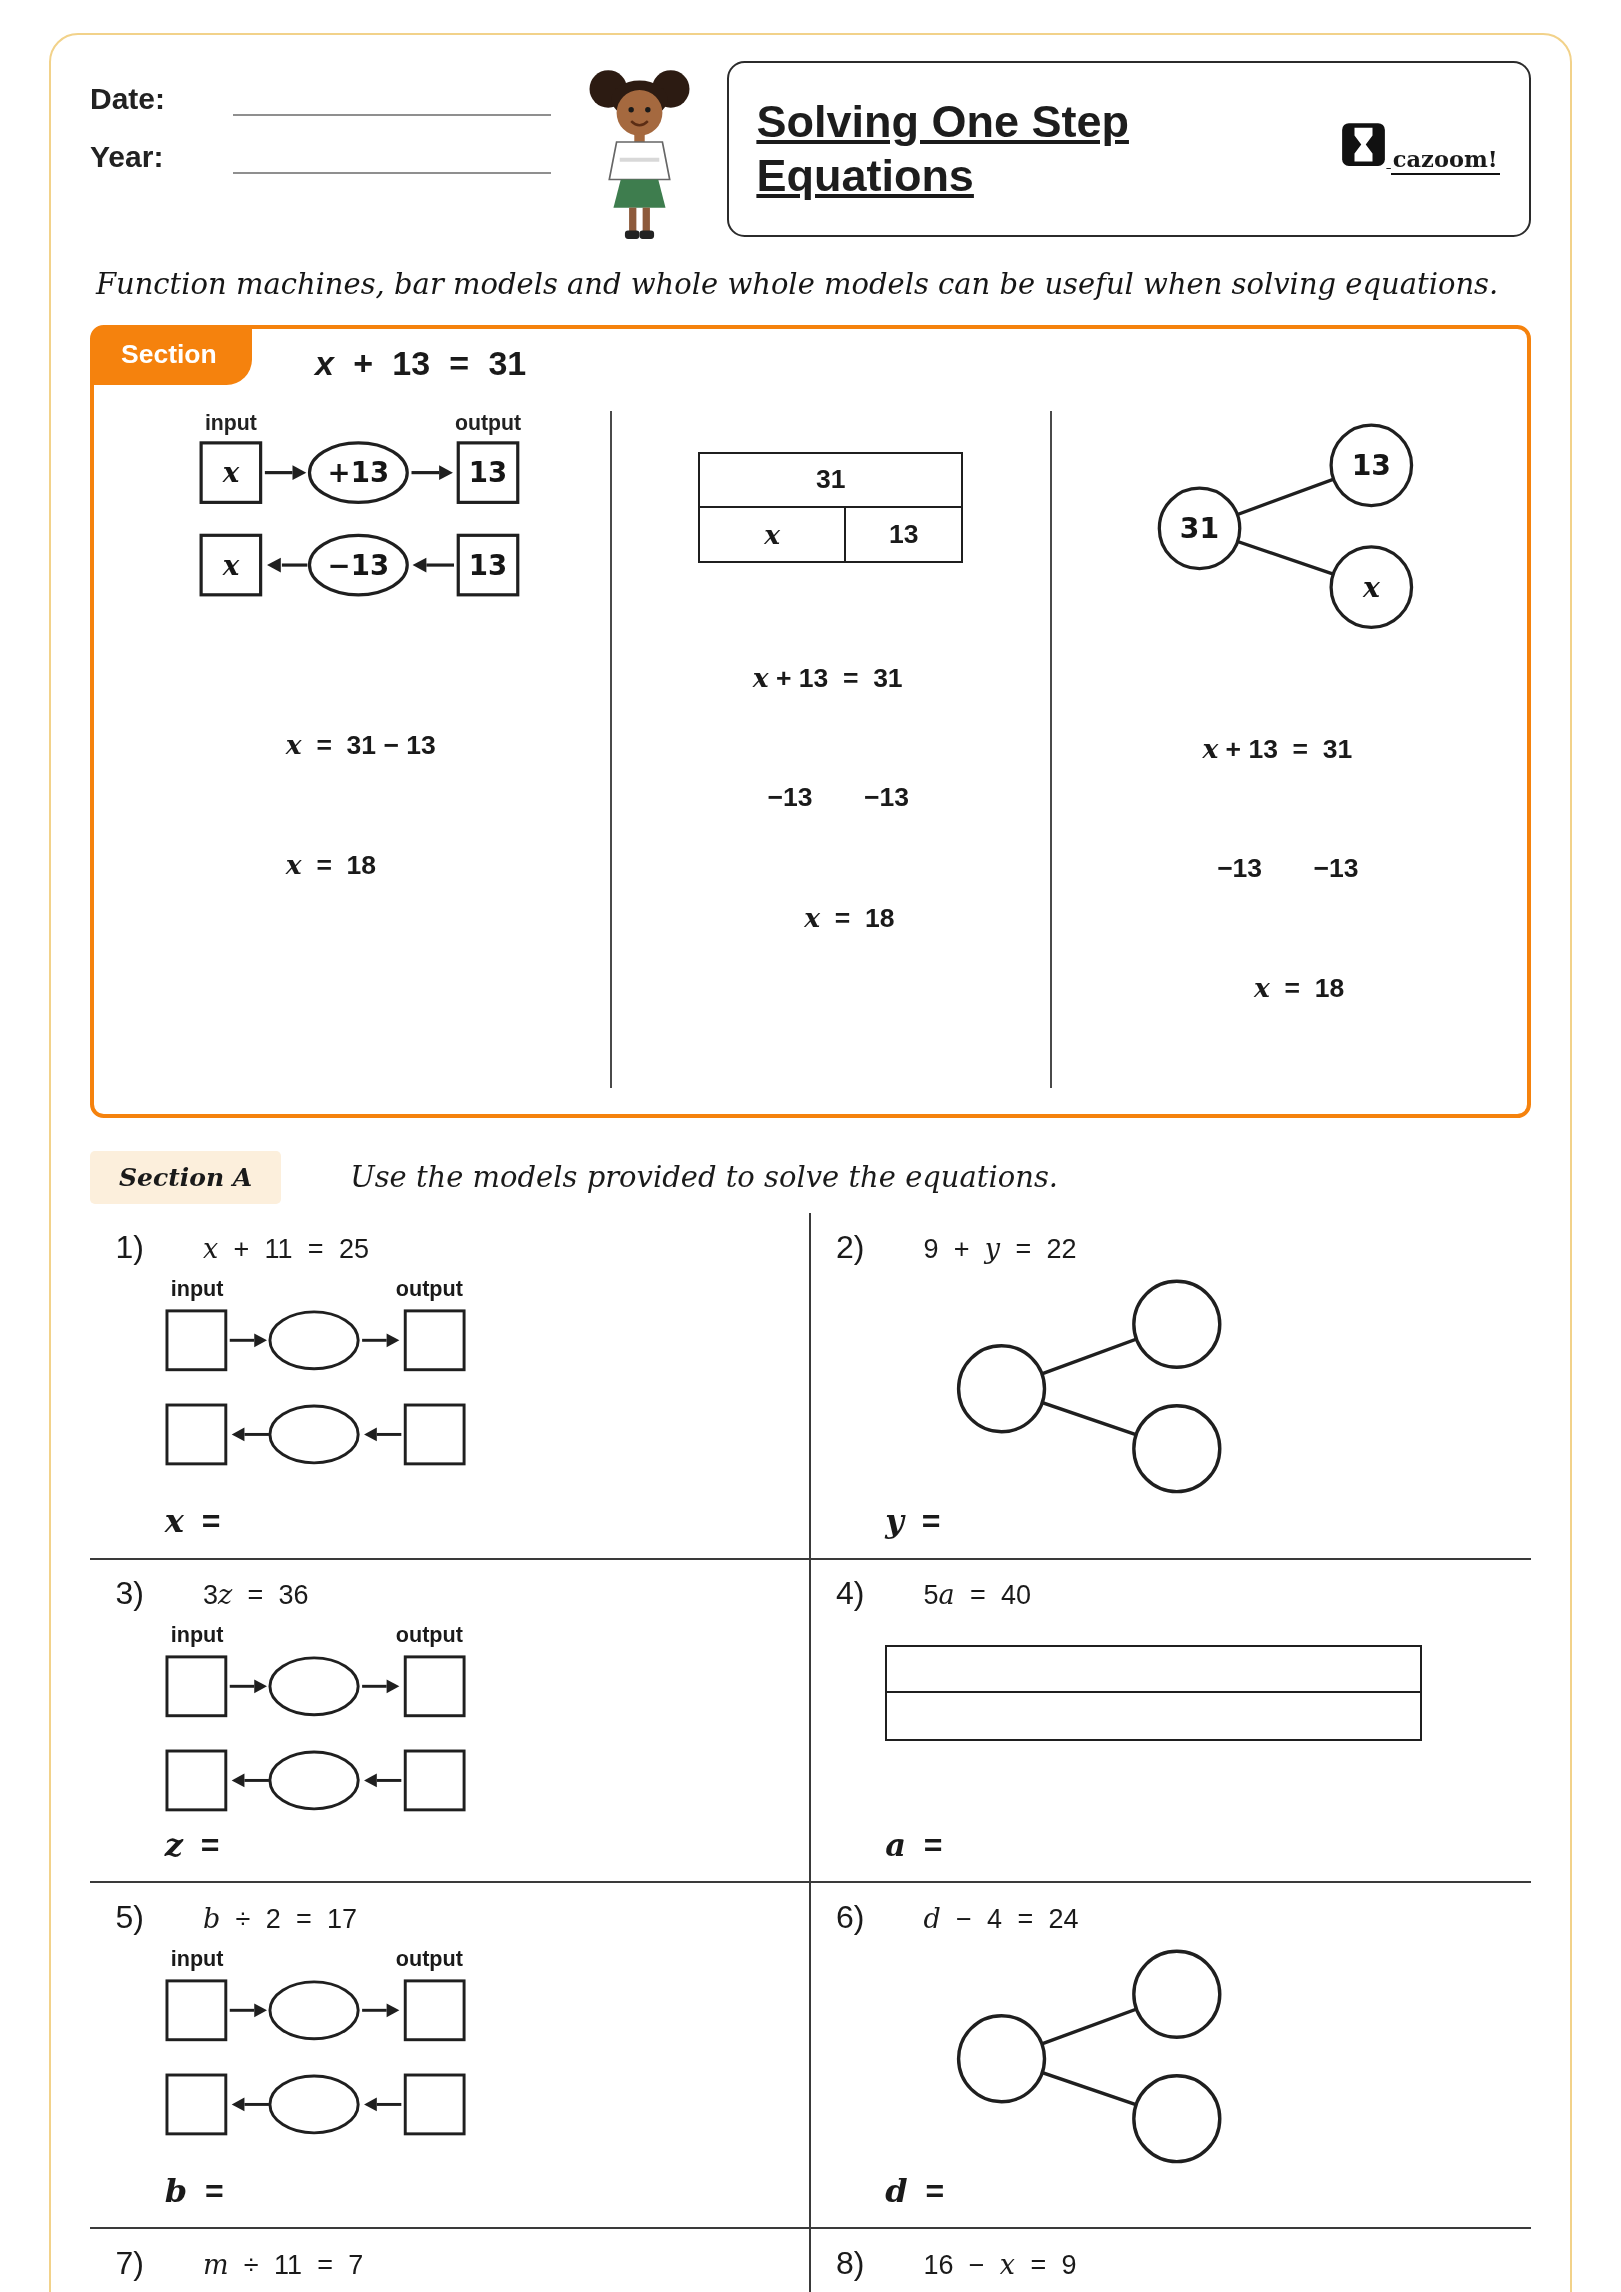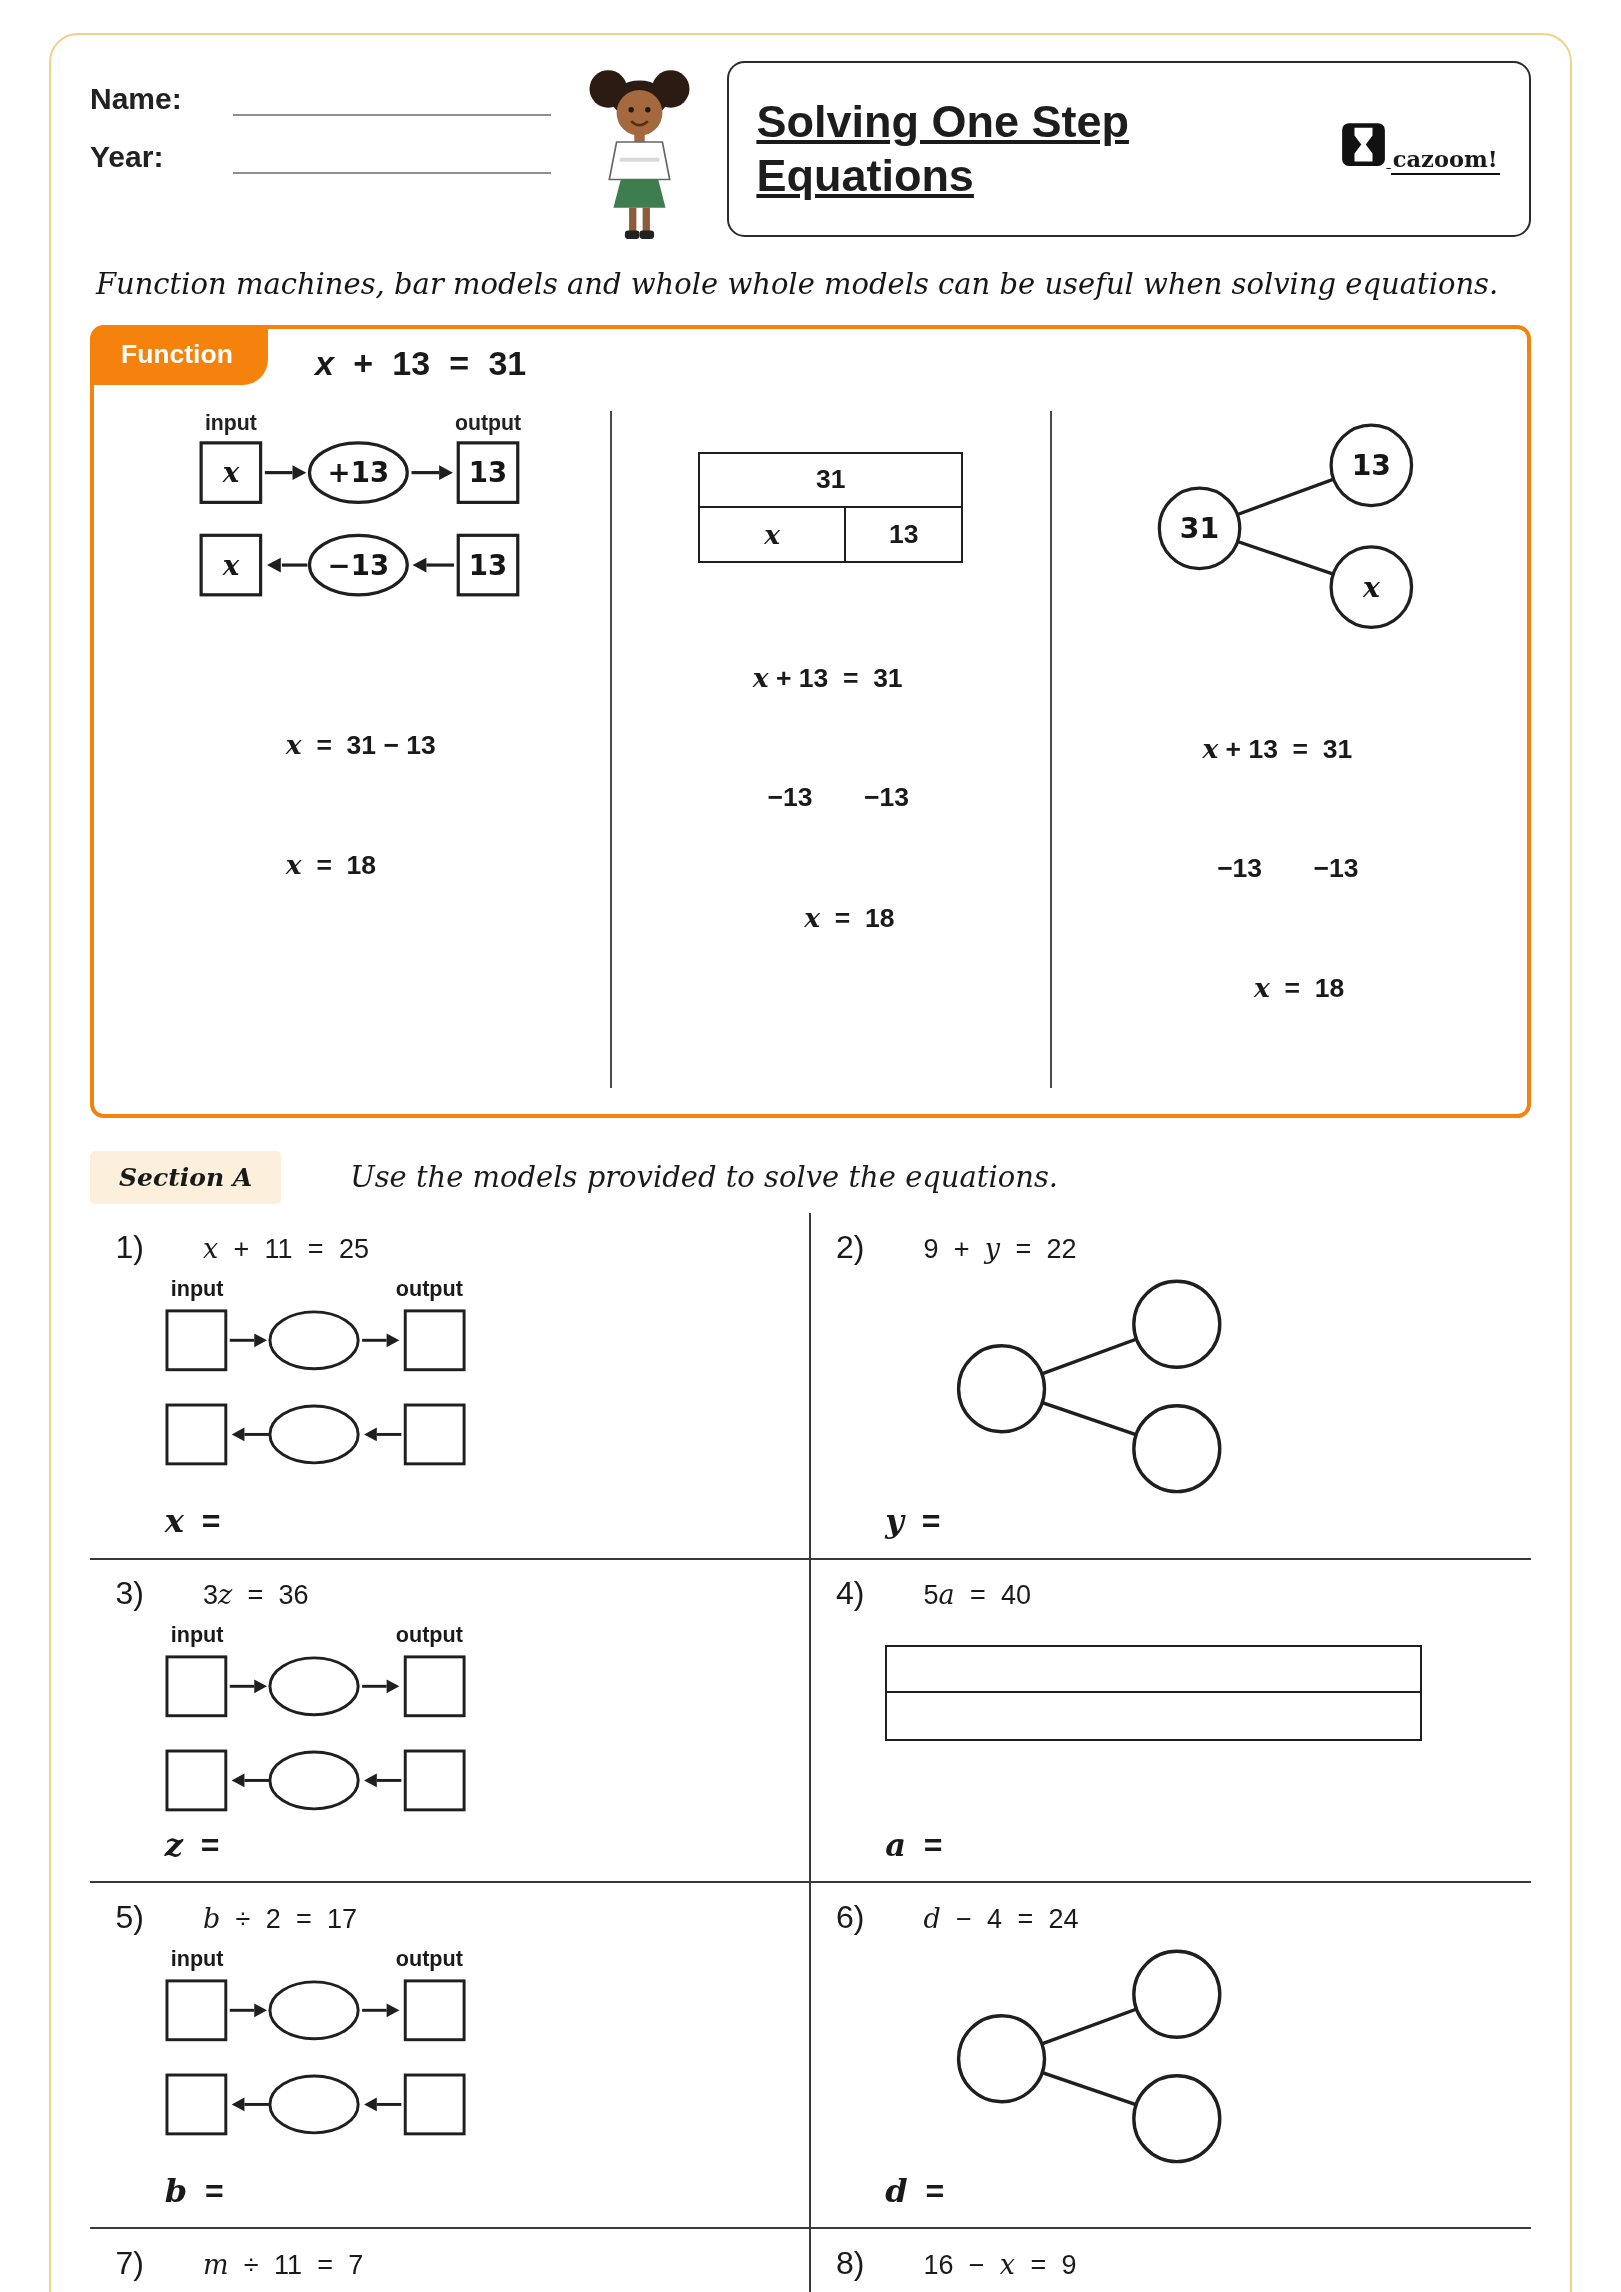--- a/index.html
+++ b/index.html
@@ -130,21 +130,21 @@
       </g>
     </g>
   </defs>
 </svg>
 
 <div class="page">
 
   <div class="header">
     <div class="fields">
       <div class="field-row">
-        <span class="field-label">Name:</span>
+        <span class="field-label">Date:</span>
         <span class="field-line"></span>
       </div>
       <div class="field-row">
         <span class="field-label">Year:</span>
         <span class="field-line"></span>
       </div>
     </div>
 
     <svg class="character" viewBox="0 0 120 172">
       <circle cx="30" cy="22" r="18" fill="#2c1b12"></circle>
@@ -175,21 +175,21 @@
           <path d="M12 5 h16 v7 l-6 8 6 8 v7 h-16 v-7 l6-8 -6-8 z" fill="#fff"></path>
         </svg>
         <div class="logo-text">cazoom!</div>
       </div>
     </div>
   </div>
 
   <div class="intro">Function machines, bar models and whole whole models can be useful when solving equations.</div>
 
   <div class="example-box">
-    <div class="example-tab">Function</div>
+    <div class="example-tab">Section</div>
     <div class="example-eq"><i>x</i> + 13 = 31</div>
 
     <div class="example-body">
 
       <div class="ex-col ex-col-1">
         <svg viewBox="0 0 304 206" width="323">
           <g fill="none" stroke="#1f1f1f" stroke-width="3">
             <rect x="2" y="30" width="56" height="56"></rect>
             <ellipse cx="150" cy="58" rx="46" ry="28"></ellipse>
             <rect x="244" y="30" width="56" height="56"></rect>

